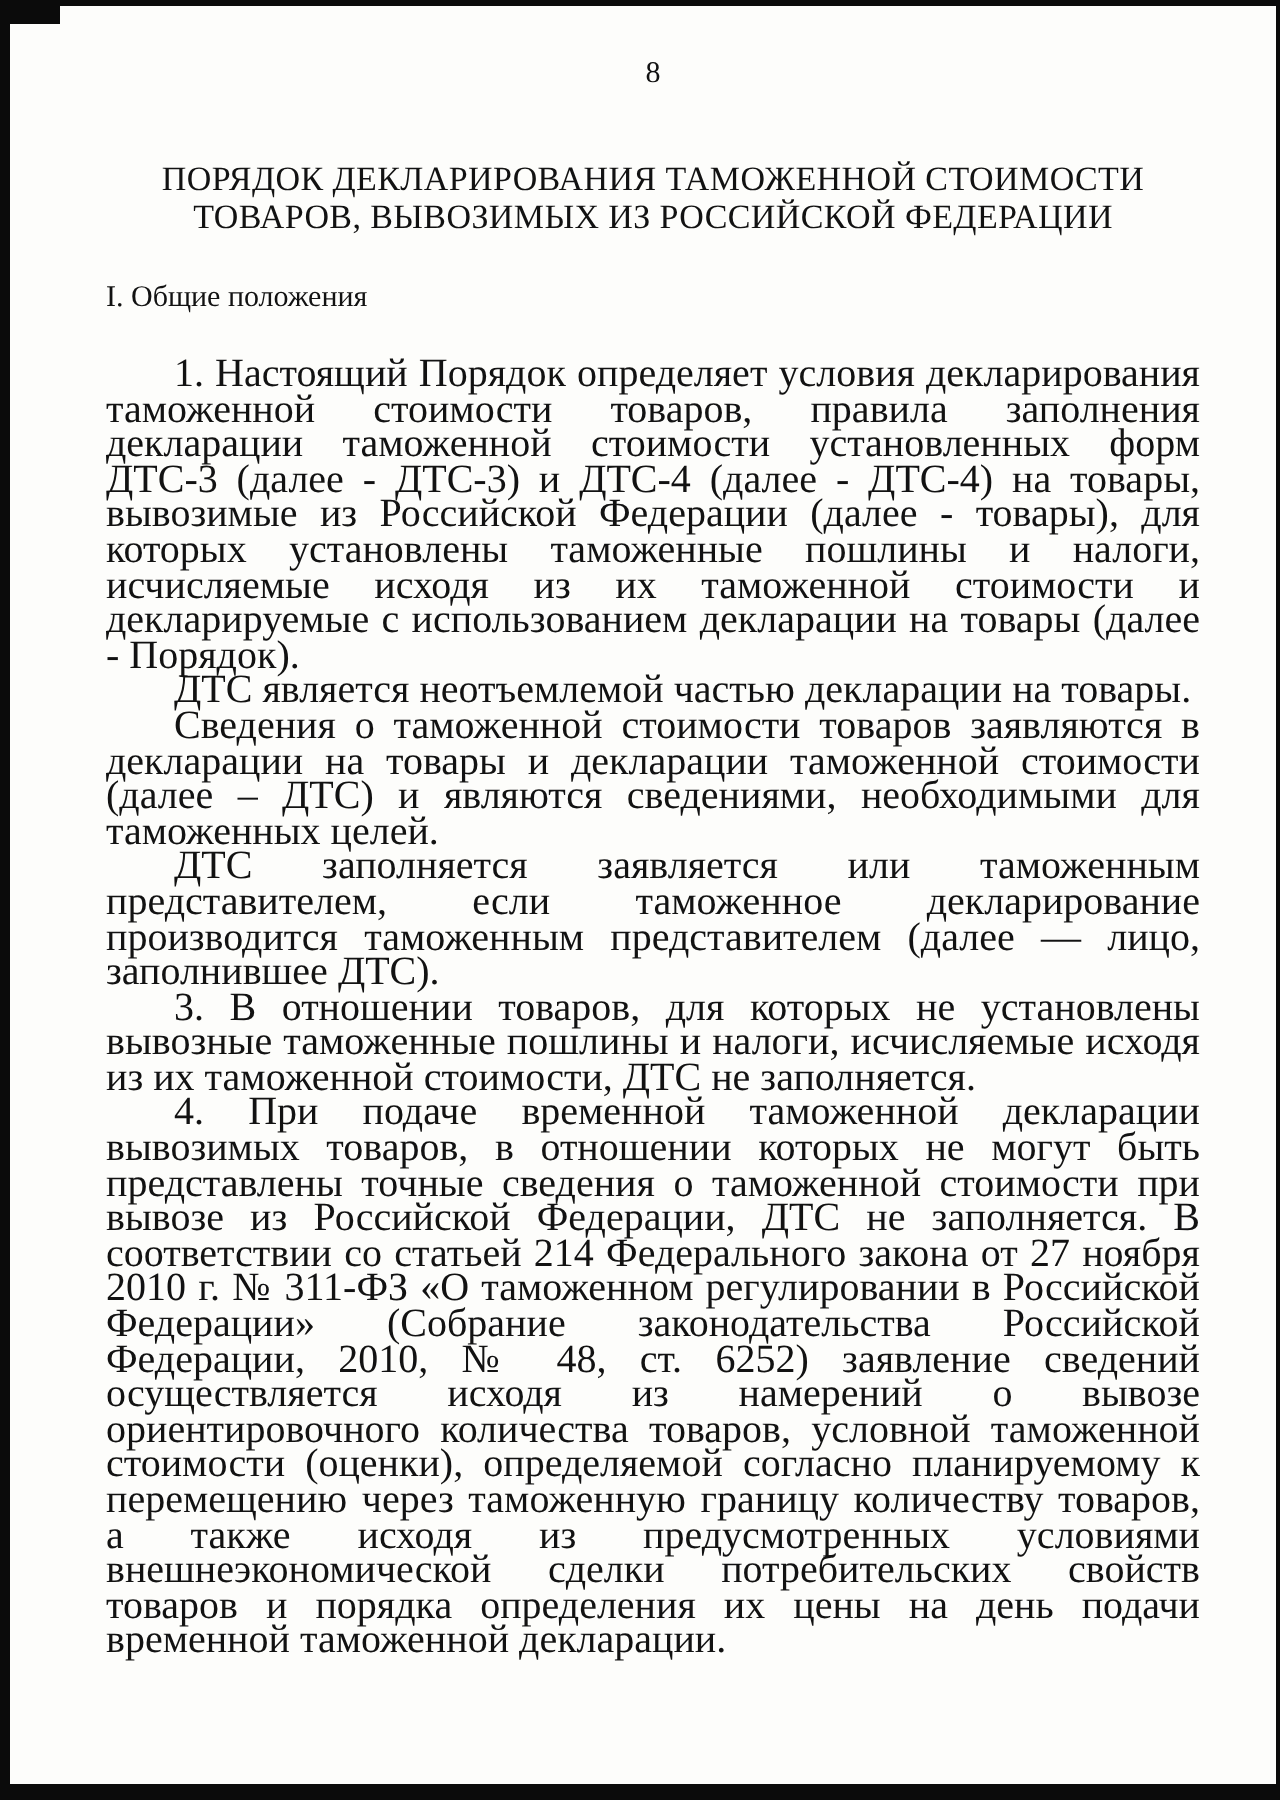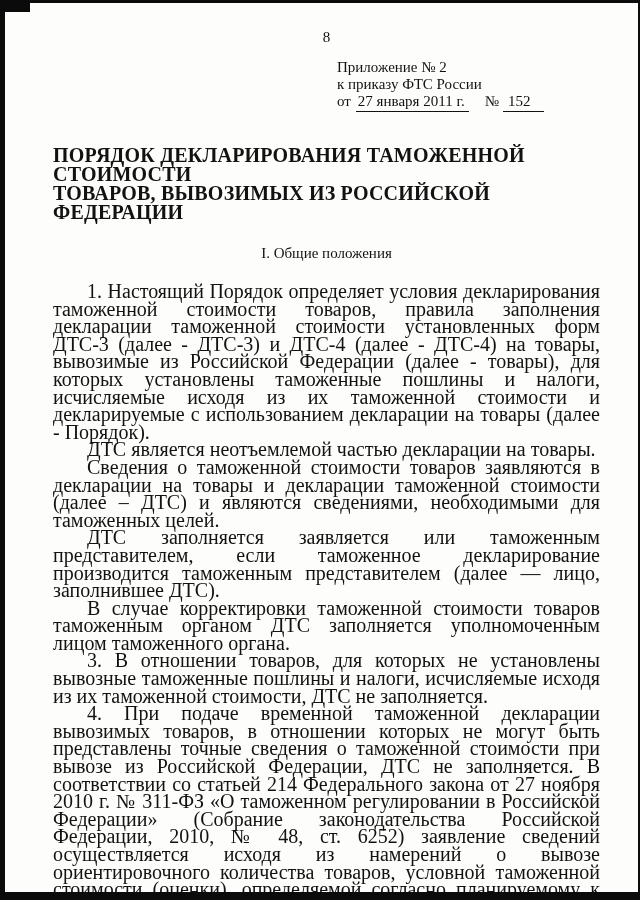--- a/index.html
+++ b/index.html
@@ -44,29 +44,29 @@
     display: flex;
     align-items: baseline;
     white-space: nowrap;
   }
   .u { border-bottom: 1.5px solid #121212; }
   .date-underlined { padding: 0 4px 1px 2px; margin-left: 5px; }
   .order-number-underlined { padding: 0 14px 1px 5px; margin-left: 4px; }
   .line3-gap { display: inline-block; width: 16px; }
   .doc-title {
     margin-top: 34px;
-    text-align: left;
-    font-weight: bold;
-    font-size: 20px;
+    text-align: center;
+    font-weight: normal;
+    font-size: 17px;
     line-height: 19px;
     letter-spacing: 0.2px;
   }
   .section-heading {
     margin-top: 23px;
-    text-align: center;
+    text-align: left;
     font-size: 15px;
     line-height: 17px;
   }
   .body-text {
     margin-top: 21px;
     font-size: 20px;
     line-height: 17.6px;
     text-align: justify;
   }
   .body-text p {
@@ -74,41 +74,29 @@
   }
 </style>
 </head>
 <body>
 
 <div class="page">
   <div class="corner-blot"></div>
 
   <div class="page-number">8</div>
 
-  <div class="appendix">
-    <div>Приложение № 2</div>
-    <div>к приказу ФТС России</div>
-    <div class="appendix-line3">
-      <span>от</span>
-      <span class="u date-underlined">27 января 2011 г.</span>
-      <span class="line3-gap"></span>
-      <span>№</span>
-      <span class="u order-number-underlined">152</span>
-    </div>
-  </div>
 
   <div class="doc-title">
     <div>ПОРЯДОК ДЕКЛАРИРОВАНИЯ ТАМОЖЕННОЙ СТОИМОСТИ</div>
     <div>ТОВАРОВ, ВЫВОЗИМЫХ ИЗ РОССИЙСКОЙ ФЕДЕРАЦИИ</div>
   </div>
 
   <div class="section-heading">I. Общие положения</div>
 
   <div class="body-text">
     <p>1. Настоящий Порядок определяет условия декларирования таможенной стоимости товаров, правила заполнения декларации таможенной стоимости установленных форм ДТС-3 (далее - ДТС-3) и ДТС-4 (далее - ДТС-4) на товары, вывозимые из Российской Федерации (далее - товары), для которых установлены таможенные пошлины и налоги, исчисляемые исходя из их таможенной стоимости и декларируемые с использованием декларации на товары (далее - Порядок).</p>
     <p>ДТС является неотъемлемой частью декларации на товары.</p>
     <p>Сведения о таможенной стоимости товаров заявляются в декларации на товары и декларации таможенной стоимости (далее – ДТС) и являются сведениями, необходимыми для таможенных целей.</p>
     <p>ДТС заполняется заявляется или таможенным представителем, если таможенное декларирование производится таможенным представителем (далее — лицо, заполнившее ДТС).</p>
-    <p>В случае корректировки таможенной стоимости товаров таможенным органом ДТС заполняется уполномоченным лицом таможенного органа.</p>
     <p>3. В отношении товаров, для которых не установлены вывозные таможенные пошлины и налоги, исчисляемые исходя из их таможенной стоимости, ДТС не заполняется.</p>
     <p>4. При подаче временной таможенной декларации вывозимых товаров, в отношении которых не могут быть представлены точные сведения о таможенной стоимости при вывозе из Российской Федерации, ДТС не заполняется. В соответствии со статьей 214 Федерального закона от 27 ноября 2010 г. № 311-ФЗ «О таможенном регулировании в Российской Федерации» (Собрание законодательства Российской Федерации, 2010, № 48, ст. 6252) заявление сведений осуществляется исходя из намерений о вывозе ориентировочного количества товаров, условной таможенной стоимости (оценки), определяемой согласно планируемому к перемещению через таможенную границу количеству товаров, а также исходя из предусмотренных условиями внешнеэкономической сделки потребительских свойств товаров и порядка определения их цены на день подачи временной таможенной декларации.</p>
   </div>
 </div>
 
 </body></html>

